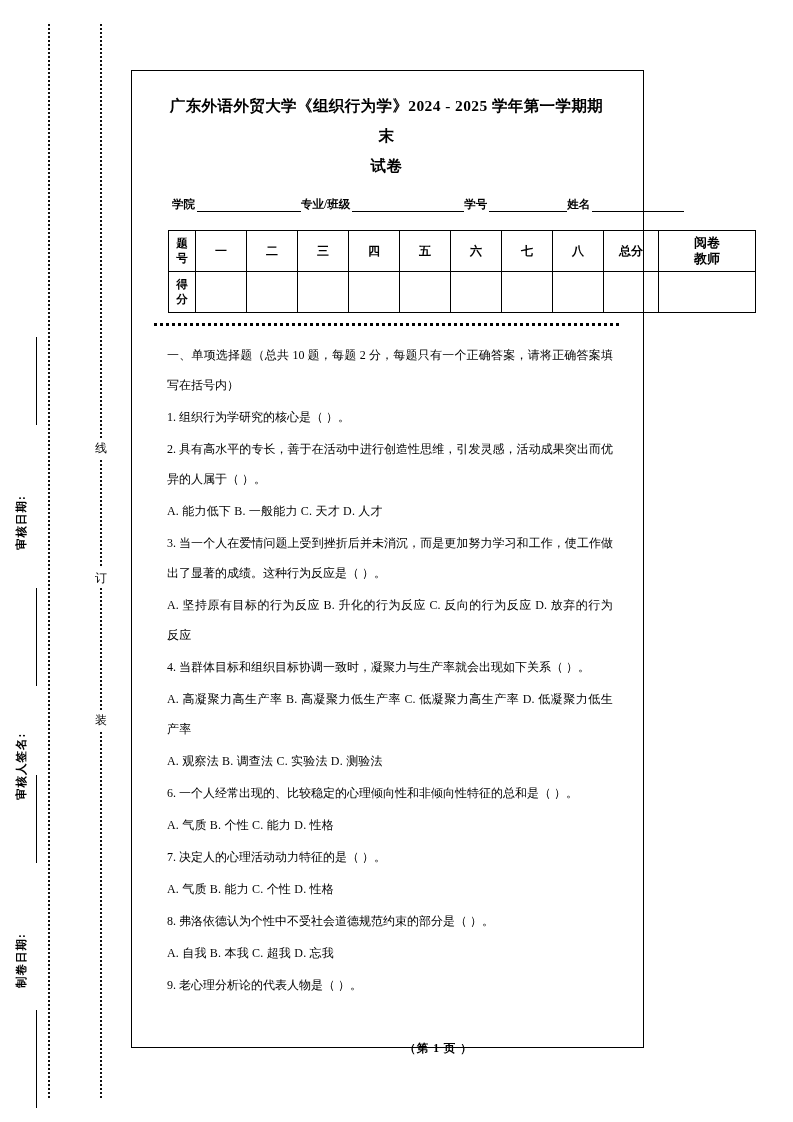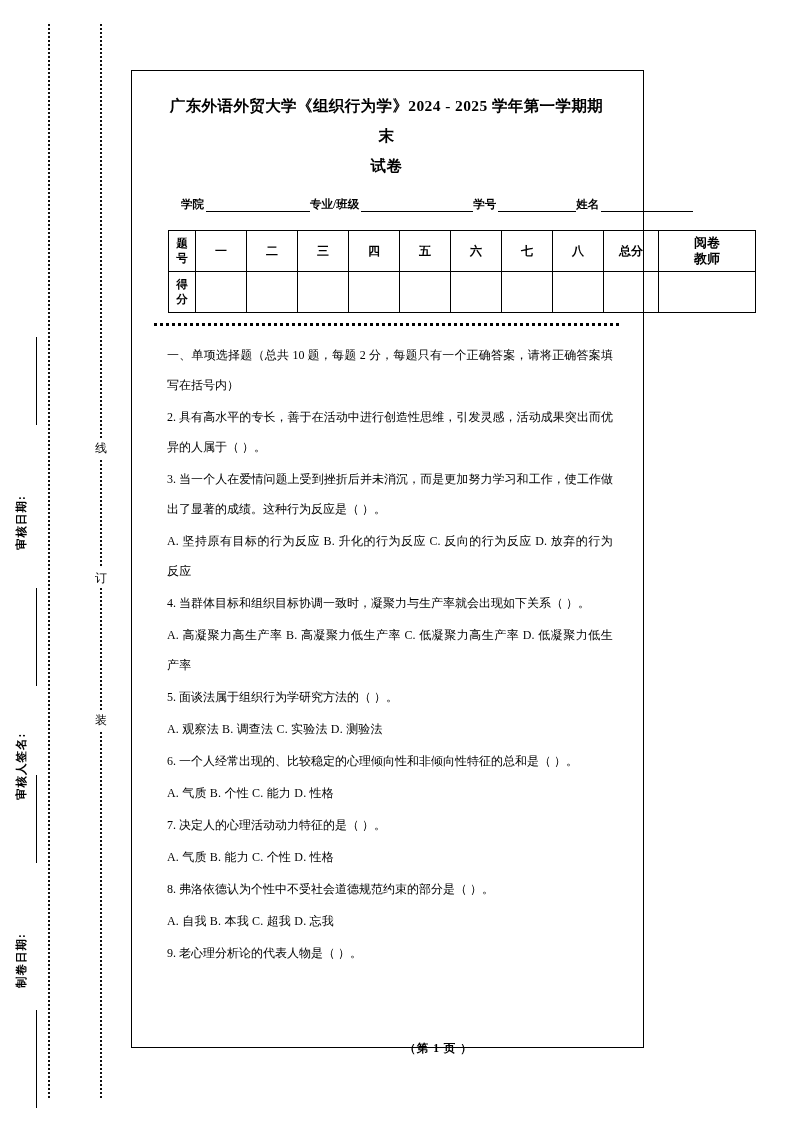--- a/index.html
+++ b/index.html
@@ -90,21 +90,21 @@
   }
   .doc-title .t2 {
     display: block;
   }
 
   
   .info-line {
     display: flex;
     align-items: flex-end;
     font-size: 11.5px;
-    margin: 16px 6px 0 31px;
+    margin: 16px 6px 0 22px;
     white-space: nowrap;
   }
   .info-field {
     display: flex;
     align-items: flex-end;
   }
   .info-field .lbl { padding-right: 2px; font-weight: bold; }
   .info-field .blank {
     border-bottom: 1px solid #000;
     height: 11px;
@@ -272,30 +272,31 @@
         </tr>
       </tbody>
     </table>
 
     <div class="dotted-hline"></div>
 
     <div class="qbody">
 
       <div class="qline section">一、单项选择题（总共 10 题，每题 2 分，每题只有一个正确答案，请将正确答案填写在括号内）</div>
 
+      <div class="qline stem">1.  组织行为学研究的核心是（    ）。</div>
 
       <div class="qline stem">2.  具有高水平的专长，善于在活动中进行创造性思维，引发灵感，活动成果突出而优异的人属于（    ）。</div>
+      <div class="qline options">A.  能力低下     B.  一般能力     C.  天才     D.  人才</div>
 
       <div class="qline stem">3.  当一个人在爱情问题上受到挫折后并未消沉，而是更加努力学习和工作，使工作做出了显著的成绩。这种行为反应是（    ）。</div>
       <div class="qline options">A.  坚持原有目标的行为反应     B.  升化的行为反应     C.  反向的行为反应     D.  放弃的行为反应</div>
 
       <div class="qline stem">4.  当群体目标和组织目标协调一致时，凝聚力与生产率就会出现如下关系（    ）。</div>
       <div class="qline options">A.  高凝聚力高生产率     B.  高凝聚力低生产率     C.  低凝聚力高生产率     D.  低凝聚力低生产率</div>
 
-      <div class="qline stem">5.  面谈法属于组织行为学研究方法的（    ）。</div>
       <div class="qline options">A.  观察法     B.  调查法     C.  实验法     D.  测验法</div>
 
       <div class="qline stem">6.  一个人经常出现的、比较稳定的心理倾向性和非倾向性特征的总和是（    ）。</div>
       <div class="qline options">A.  气质     B.  个性     C.  能力     D.  性格</div>
 
       <div class="qline stem">7.  决定人的心理活动动力特征的是（    ）。</div>
       <div class="qline options">A.  气质     B.  能力     C.  个性     D.  性格</div>
 
       <div class="qline stem">8.  弗洛依德认为个性中不受社会道德规范约束的部分是（    ）。</div>
       <div class="qline options">A.  自我     B.  本我     C.  超我     D.  忘我</div>

